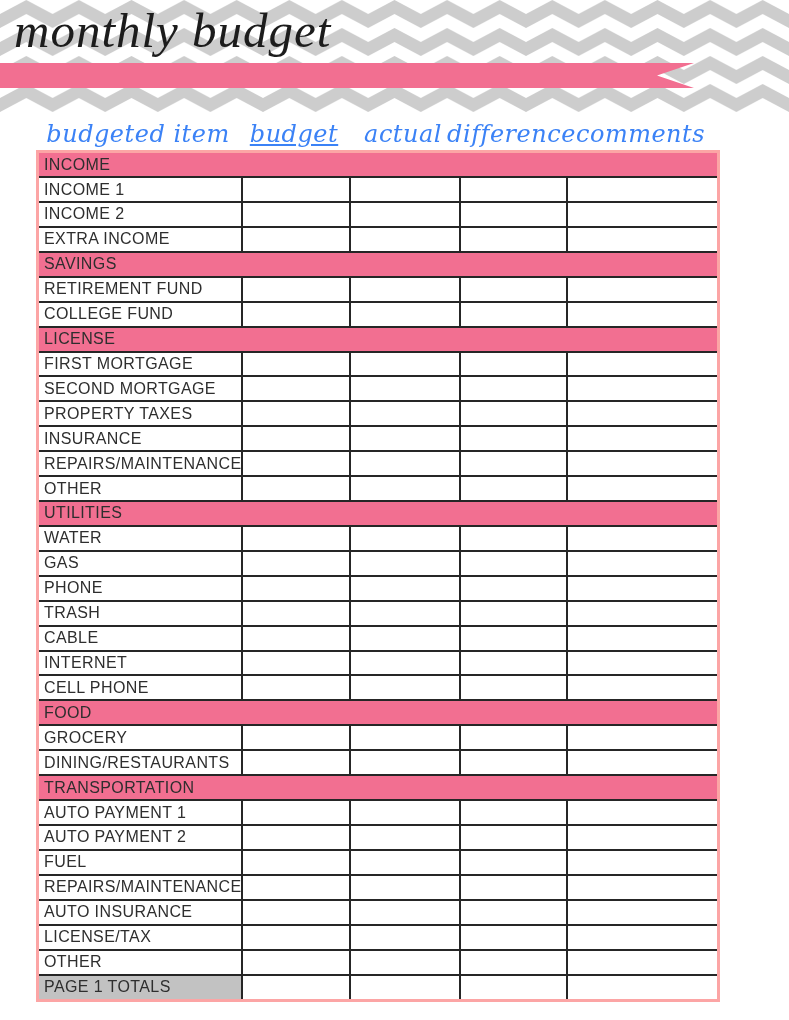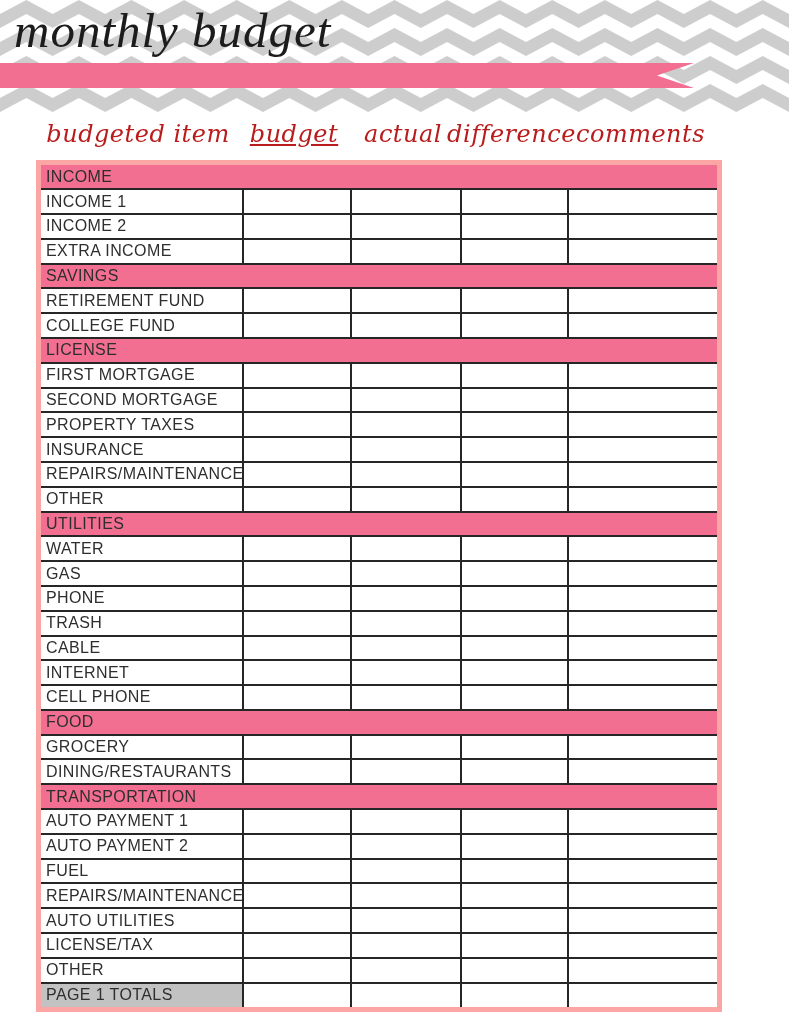--- a/index.html
+++ b/index.html
@@ -20,32 +20,32 @@
     position:absolute;left:14px;top:2px;width:400px;
     font-family:Liberation Serif, serif;
     font-style:italic;font-weight:500;font-size:49px;letter-spacing:1px;
     color:#1c1c1c;z-index:3;
   }
   
   .colhead{
     position:absolute;top:116px;height:36px;z-index:2;
     display:flex;align-items:center;justify-content:center;
     font-family:"DejaVu Serif","Liberation Serif",serif;
-    font-style:italic;font-size:24px;color:#b91c1c;letter-spacing:0.5px;
+    font-style:italic;font-size:24px;color:#3b82f6;letter-spacing:0.5px;
   }
   .ch-item{left:36px;width:204px;}
   .ch-budget{left:240px;width:108px;text-decoration:underline;}
   .ch-actual{left:348px;width:110px;}
   .ch-difference{left:458px;width:107px;}
   .ch-comments{left:565px;width:151px;text-align:center;}
   
   table.budget{
-    position:absolute;left:36px;top:160px;width:681px;height:852px;
+    position:absolute;left:36px;top:150px;width:681px;height:852px;
     border-collapse:collapse;table-layout:fixed;
-    border:5px solid #fca5a5;
+    border:3px solid #fca5a5;
   }
   table.budget td{
     border:2px solid #262626;
     padding:0 0 0 5px;vertical-align:middle;
     font-size:16px;color:#2e2e2e;letter-spacing:0.4px;
     white-space:nowrap;overflow:hidden;
   }
   td.section{
     background:var(--pink,#f26f91);
     color:var(--section-text,#f9c2d2);
@@ -268,21 +268,21 @@
         <td class="cell"></td>
       </tr>
       <tr>
         <td class="label">REPAIRS/MAINTENANCE</td>
         <td class="cell"></td>
         <td class="cell"></td>
         <td class="cell"></td>
         <td class="cell"></td>
       </tr>
       <tr>
-        <td class="label">AUTO UTILITIES</td>
+        <td class="label">AUTO INSURANCE</td>
         <td class="cell"></td>
         <td class="cell"></td>
         <td class="cell"></td>
         <td class="cell"></td>
       </tr>
       <tr>
         <td class="label">LICENSE/TAX</td>
         <td class="cell"></td>
         <td class="cell"></td>
         <td class="cell"></td>

